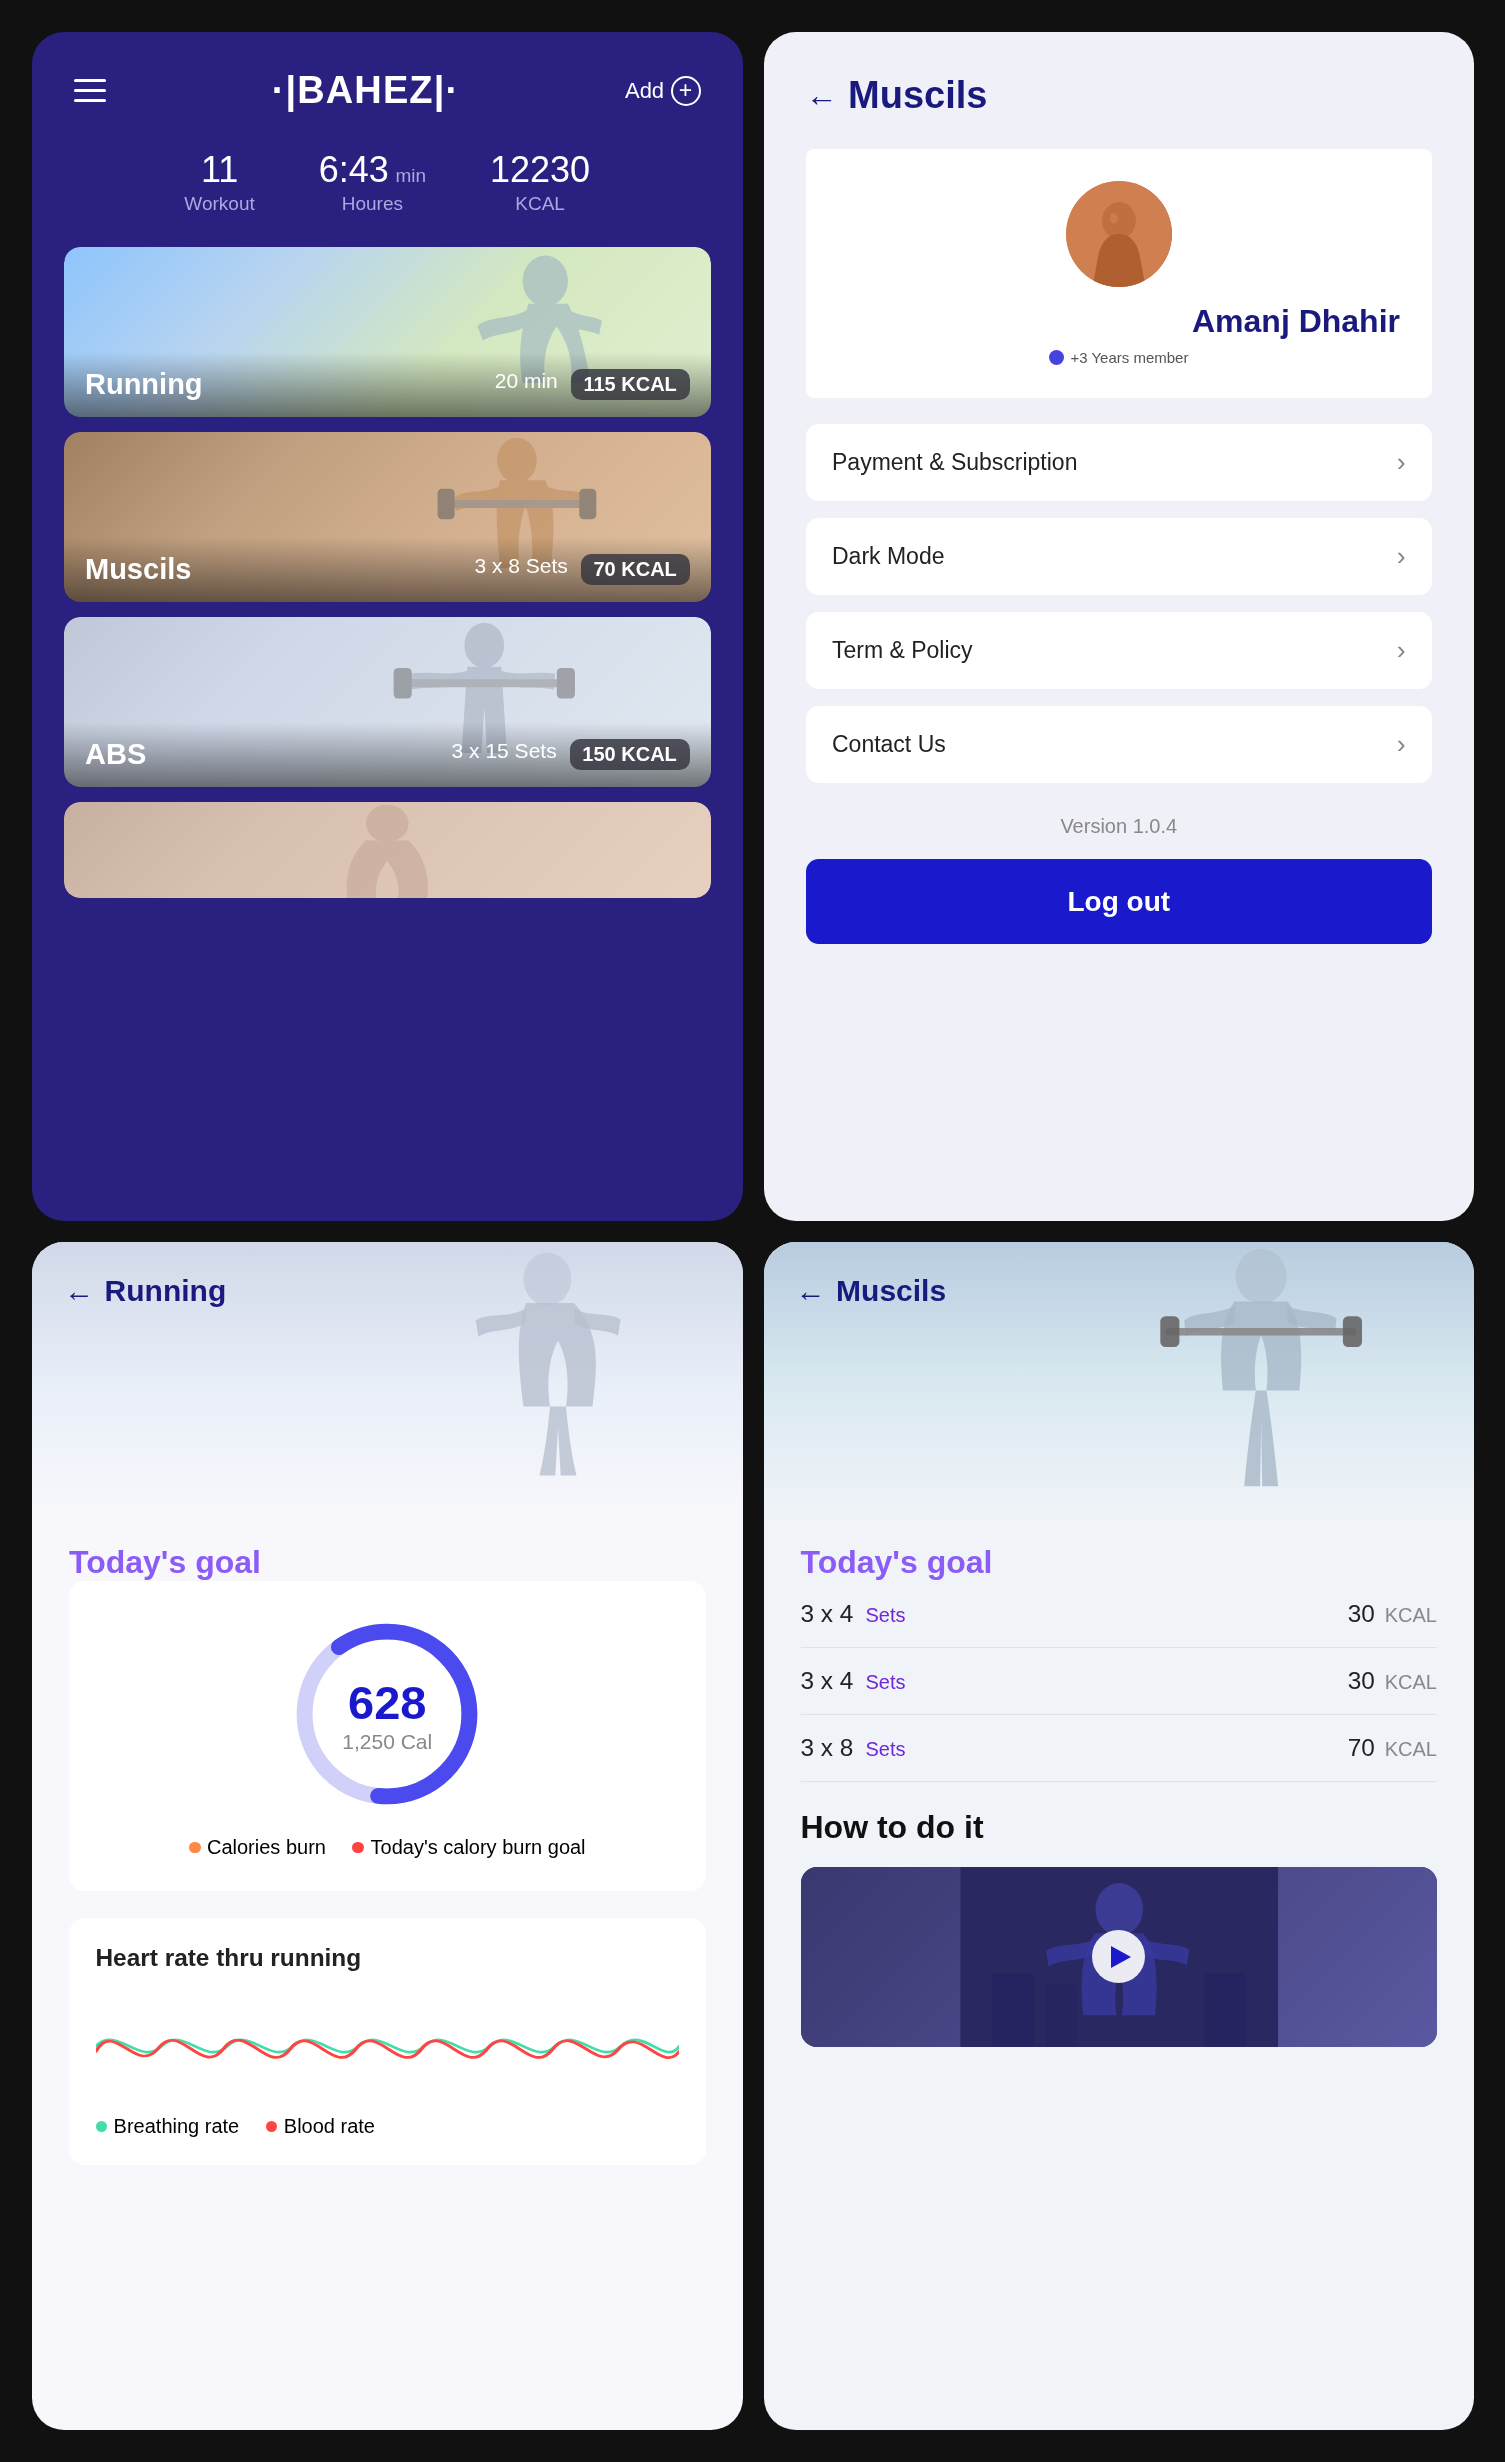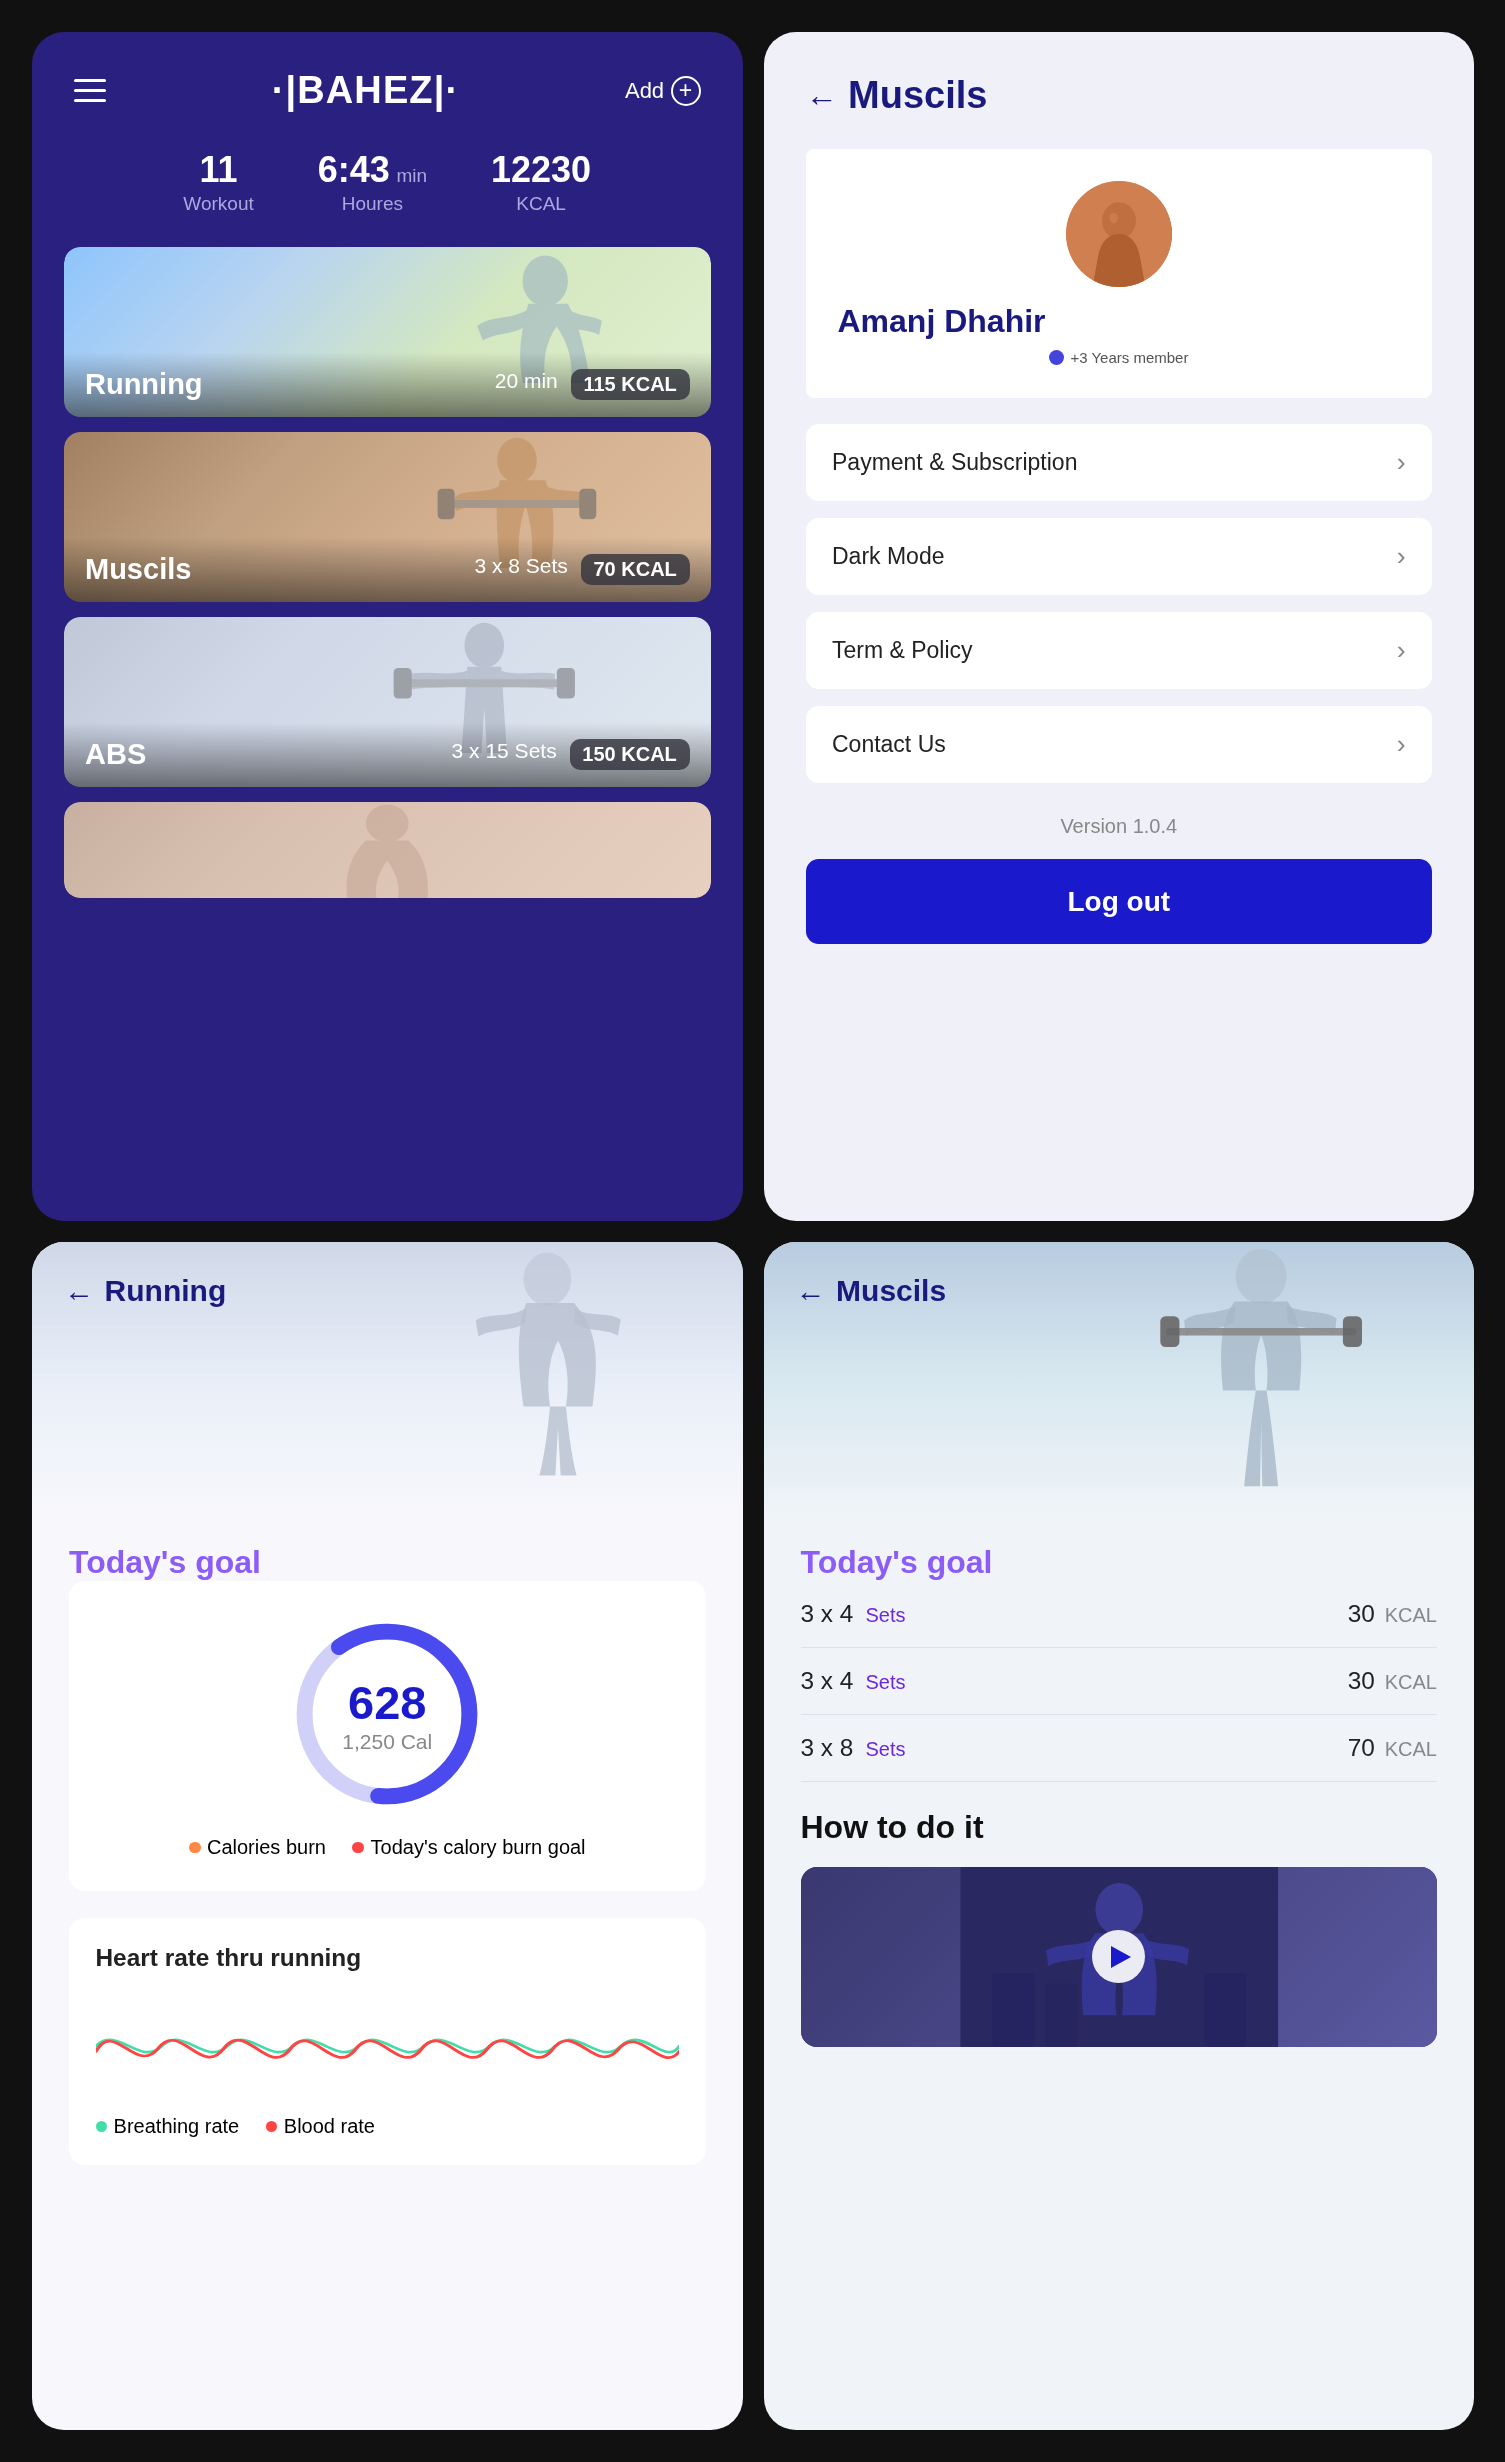--- a/index.html
+++ b/index.html
@@ -81,21 +81,21 @@
       display: flex;
       justify-content: center;
       gap: 64px;
       padding: 16px 42px 32px;
       color: #fff;
       text-align: center;
     }
 
     .stat-item .stat-value {
       font-size: 36px;
-      font-weight: 700;
+      font-weight: 400;
     }
 
     .stat-item .stat-unit {
       font-size: 19px;
       font-weight: 400;
       color: #aaa8dd;
       margin-left: 4.2px;
     }
 
     .stat-item .stat-label {
@@ -198,21 +198,21 @@
     .account-title {
       font-size: 38px;
       font-weight: 800;
       color: #1a1a7e;
     }
 
     .profile-card {
       background: #fff;
       border-radius: 8px;
       padding: 32px;
-      text-align: left;
+      text-align: right;
       margin-bottom: 26.5px;
     }
 
     .avatar {
       width: 106px;
       height: 106px;
       border-radius: 50%;
       background: linear-gradient(135deg, #f0a070, #c06030, #a05020);
       margin: 0 auto 16px;
       overflow: hidden;

